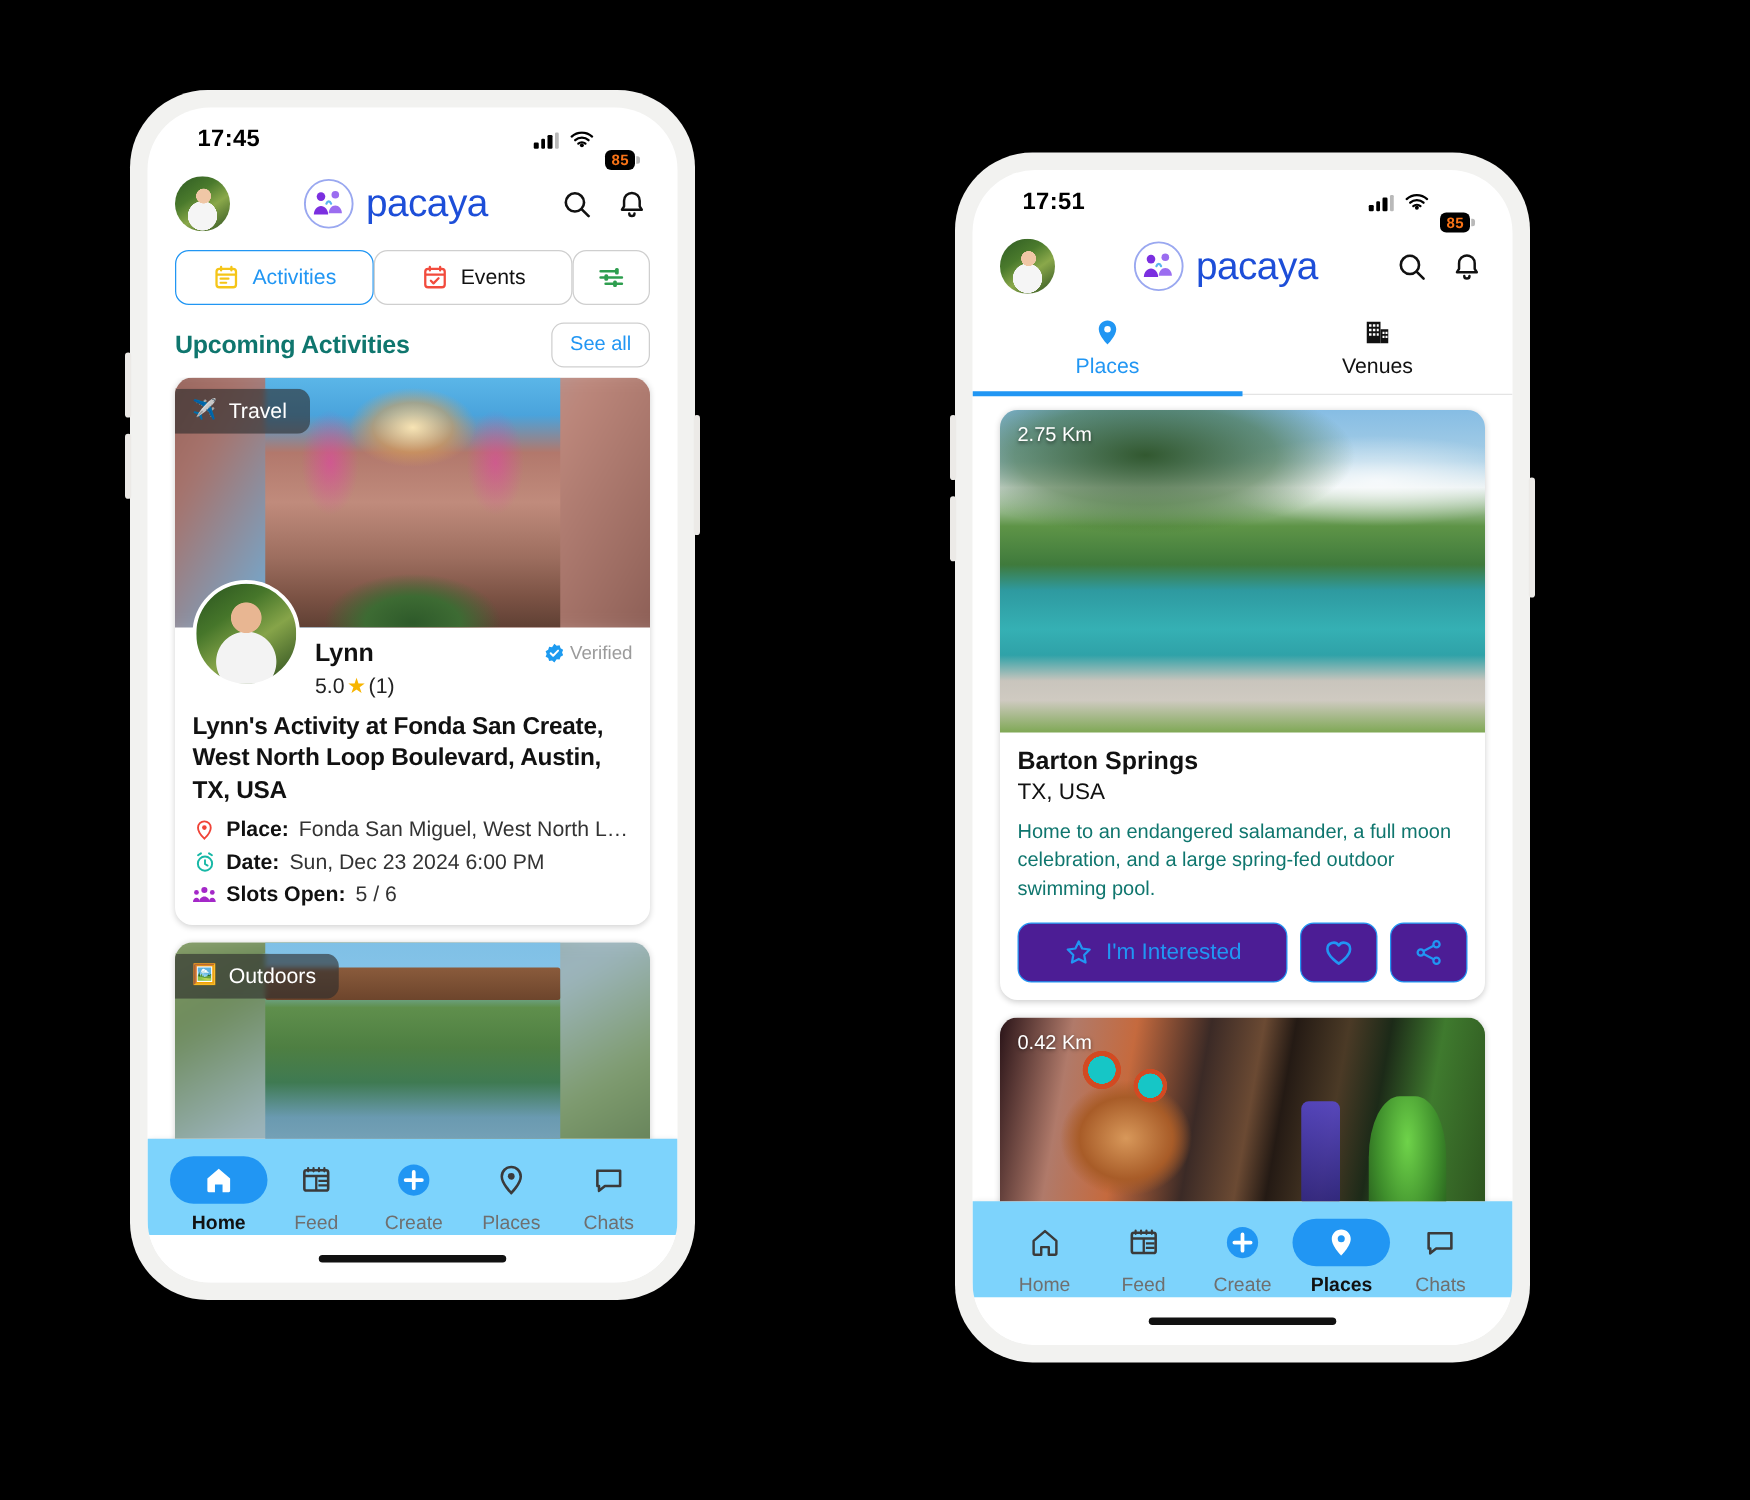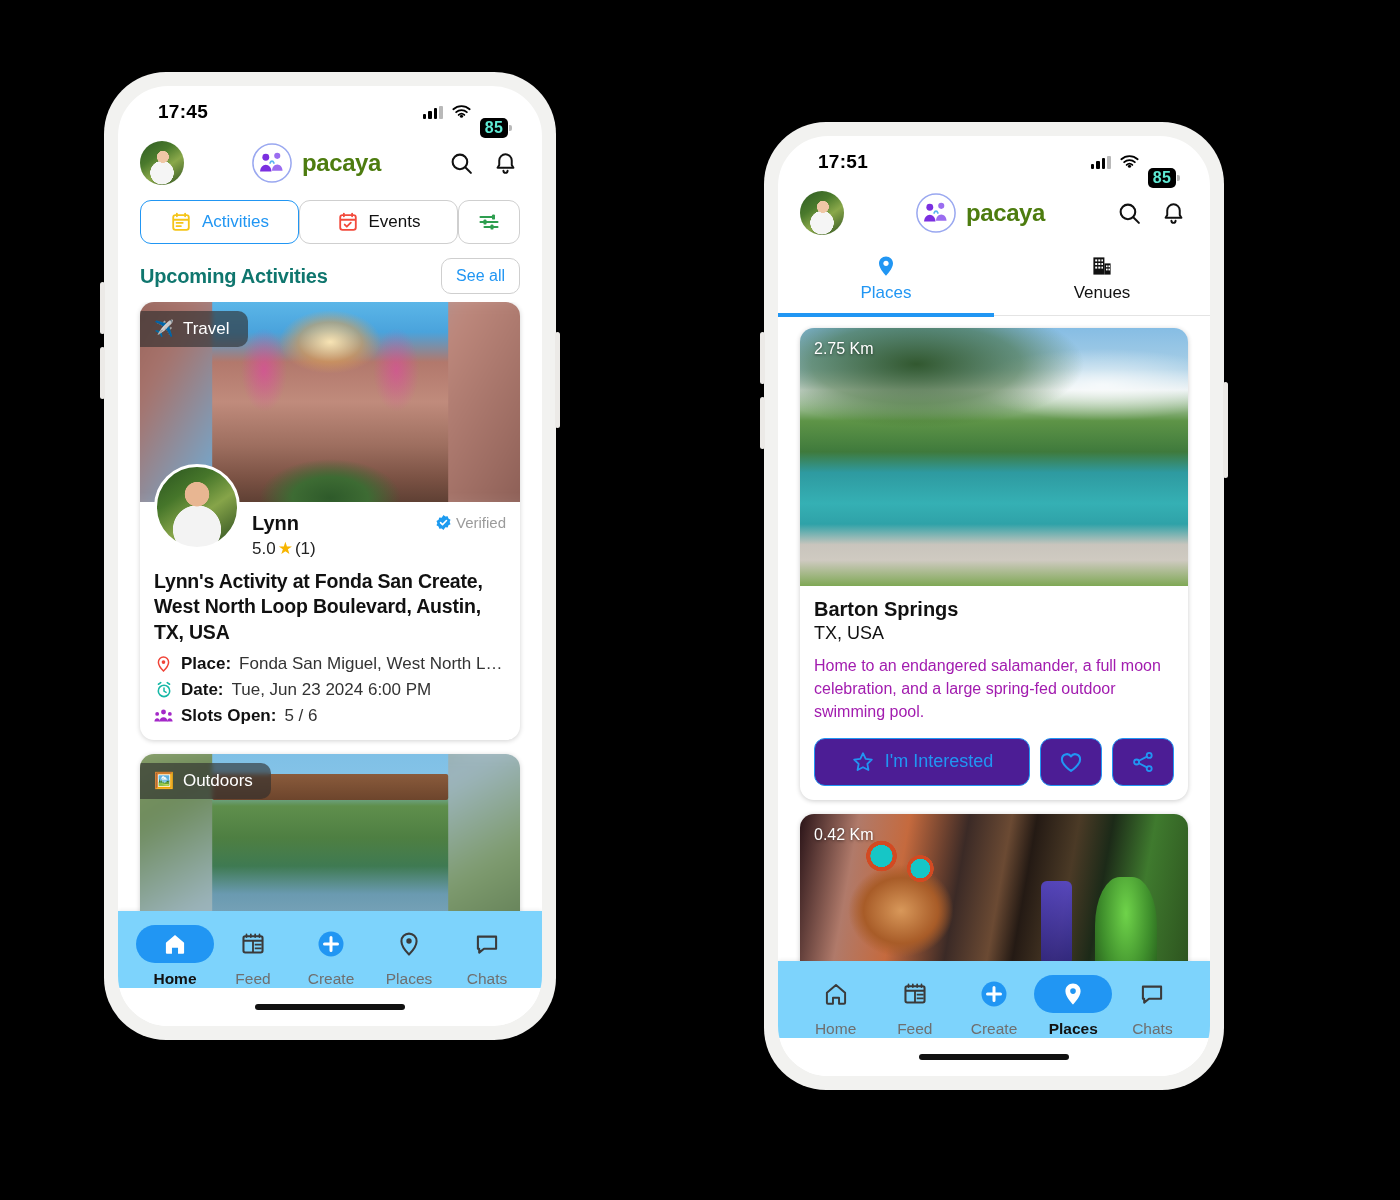--- a/index.html
+++ b/index.html
@@ -44,21 +44,21 @@
   }
   .status-time { font-size: 19px; font-weight: 700; color: #000; letter-spacing: .3px; }
   .status-right { display: flex; align-items: center; gap: 8px; }
   .sig { display: flex; align-items: flex-end; gap: 2px; height: 13px; }
   .sig i { display: block; width: 3.5px; background: #000; border-radius: 1px; }
   .sig i:nth-child(1){ height: 5px; }
   .sig i:nth-child(2){ height: 8px; }
   .sig i:nth-child(3){ height: 11px; }
   .sig i:nth-child(4){ height: 13px; background: #b9b9b9; }
   .batt {
-    background: #000; color: #5eead4; font-size: 16px; font-weight: 700;
+    background: #000; color: #f97316; font-size: 12px; font-weight: 700;
     border-radius: 5px; padding: 2px 5px 2px 5px; line-height: 1;
     position: relative; letter-spacing: .2px; margin-top: 31px;
   }
   .batt:after{
     content:""; position:absolute; right:-4px; top:50%; transform:translateY(-50%);
     width:3px; height:6px; background:#b9b9b9; border-radius:0 2px 2px 0;
   }
 
   
   .appbar {
@@ -68,21 +68,21 @@
   .avatar {
     width: 44px; height: 44px; border-radius: 50%;
     background:
       radial-gradient(circle at 52% 36%, #f0c7a6 0 16%, transparent 17%),
       radial-gradient(circle at 50% 72%, #f5f5f5 0 30%, transparent 31%),
       linear-gradient(145deg,#2e5a23 0%, #4a7a2c 35%, #8aa84a 60%, #2c4f20 100%);
     flex: 0 0 auto;
   }
   .brand { flex: 1; display: flex; align-items: center; justify-content: center; gap: 9px; }
   .logo-mark { width: 42px; height: 42px; flex: 0 0 auto; }
-  .brand-name { font-size: 24px; font-weight: 700; color: #4d7c0f; letter-spacing: -.4px; }
+  .brand-name { font-size: 31px; font-weight: 400; color: #1d4ed8; letter-spacing: -.4px; }
   .appbar-actions { display: flex; align-items: center; gap: 18px; flex: 0 0 auto; }
   .icon-btn { width: 26px; height: 26px; display:flex; align-items:center; justify-content:center; }
 
   
   .filters { display: flex; padding: 6px 22px 8px 22px; flex: 0 0 auto; }
   .chip {
     height: 44px; border-radius: 11px; display: flex; align-items: center;
     justify-content: center; gap: 10px; font-size: 17px; background: #fff;
     border: 1.4px solid #cfcfcf; color: #111;
   }
@@ -161,21 +161,21 @@
     box-shadow: 0 1px 5px rgba(0,0,0,.2); overflow: hidden;
   }
   .place-media { position: relative; height: 258px; }
   .dist {
     position: absolute; top: 12px; left: 14px; z-index: 3;
     color: #fff; font-size: 16px; text-shadow: 0 1px 3px rgba(0,0,0,.55);
   }
   .place-body { padding: 12px 14px 14px 14px; }
   .place-name { font-size: 20px; font-weight: 700; color: #111; }
   .place-loc { font-size: 18px; color: #111; margin-top: 2px; }
-  .place-desc { font-size: 16px; color: #a21caf; line-height: 1.45; margin-top: 10px; }
+  .place-desc { font-size: 16px; color: #0f766e; line-height: 1.45; margin-top: 10px; }
   .place-actions { display: flex; gap: 10px; margin-top: 14px; }
   .btn-outline {
     border: 1.5px solid #2196f3; border-radius: 11px; height: 48px;
     display: flex; align-items: center; justify-content: center; gap: 10px;
     color: #2196f3; font-size: 18px; background: #4c1d95;
   }
   .btn-interested { flex: 1; }
   .btn-sq { width: 62px; flex: 0 0 62px; }
 
   
@@ -338,21 +338,21 @@
               </div>
               <div class="meta-row">
                 <span class="meta-ico">
                   <svg width="18" height="18" viewBox="0 0 24 24">
                       <circle cx="12" cy="13.2" r="7.6" stroke="#17b8a6" stroke-width="2.1" fill="none"></circle>
                       <path d="M12 9.4v4.2l2.8 1.7" stroke="#17b8a6" stroke-width="2" fill="none" stroke-linecap="round"></path>
                       <path d="M4.6 4.3l3.1-2.1M19.4 4.3l-3.1-2.1" stroke="#17b8a6" stroke-width="2.1" stroke-linecap="round"></path>
                     </svg>
                 </span>
                 <b>Date:</b>
-                <span class="meta-txt">Tue, Jun 23 2024 6:00 PM</span>
+                <span class="meta-txt">Sun, Dec 23 2024 6:00 PM</span>
               </div>
               <div class="meta-row">
                 <span class="meta-ico">
                   <svg width="19" height="16" viewBox="0 0 24 20">
                       <circle cx="12" cy="5" r="3.1" fill="#a428c8"></circle>
                       <path d="M6.8 17c0-3 2.3-5.4 5.2-5.4S17.2 14 17.2 17z" fill="#a428c8"></path>
                       <circle cx="4" cy="7.4" r="2.4" fill="#a428c8"></circle>
                       <path d="M0.5 17c0-2.3 1.6-4.1 3.5-4.1S7.5 14.7 7.5 17z" fill="#a428c8"></path>
                       <circle cx="20" cy="7.4" r="2.4" fill="#a428c8"></circle>
                       <path d="M16.5 17c0-2.3 1.6-4.1 3.5-4.1s3.5 1.8 3.5 4.1z" fill="#a428c8"></path>

